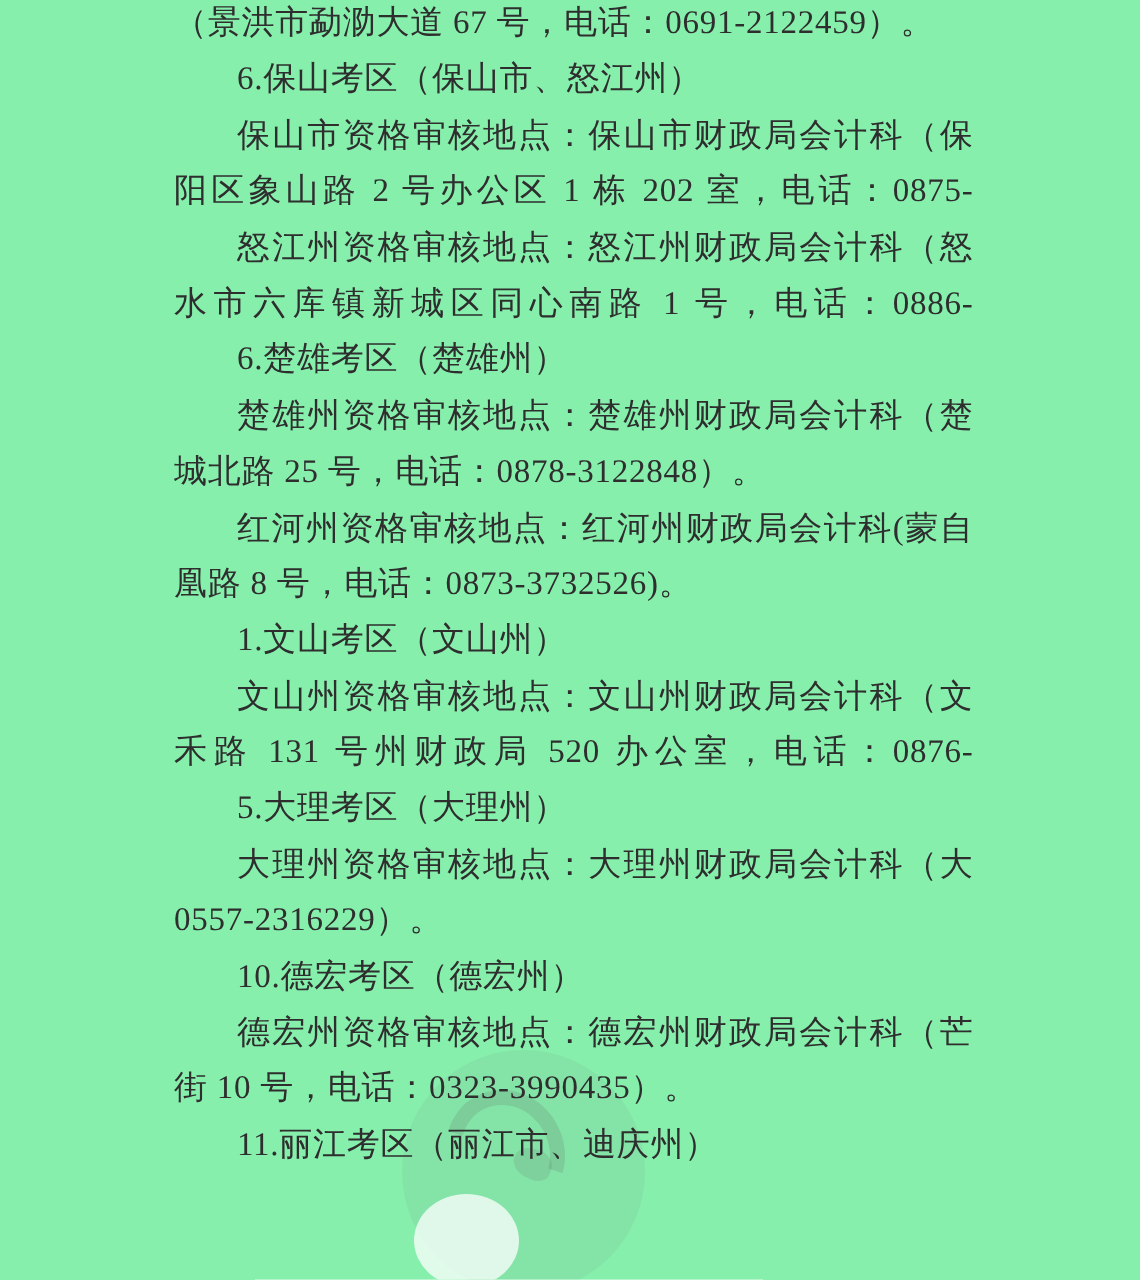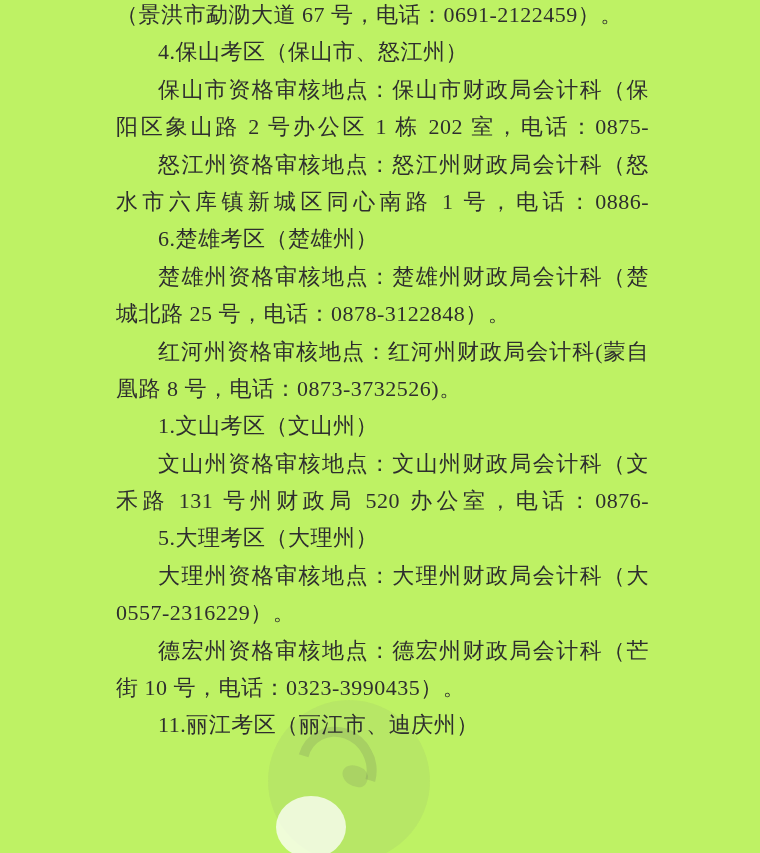--- a/index.html
+++ b/index.html
@@ -5,21 +5,21 @@
   html, body { margin: 0; padding: 0; }
   body {
     width: 760px; height: 853px;
     background: #ffffff;
     overflow: hidden;
     position: relative;
     font-family: "Liberation Serif", "DejaVu Serif", serif;
   }
   .page {
     position: absolute; inset: 0;
-    background: #bef264;
+    background: #86efac;
   }
   
   .wm {
     position: absolute;
     left: 268px; top: 700px;
     width: 162px; height: 162px;
     border-radius: 50%;
     background: rgba(120,120,120,0.09);
     z-index: 1;
   }
@@ -78,34 +78,35 @@
 <div class="page">
 
   <div class="wm">
     <div class="wm-ring"></div>
     <div class="wm-dot"></div>
     <div class="wm-cut"></div>
   </div>
 
   <div class="doc" id="doc">
       <div class="line">（景洪市勐泐大道 67 号，电话：0691-2122459）。</div>
-      <div class="line ind">4.保山考区（保山市、怒江州）</div>
+      <div class="line ind">6.保山考区（保山市、怒江州）</div>
       <div class="line ind j">保山市资格审核地点：保山市财政局会计科（保山市隆</div>
       <div class="line j">阳区象山路 2 号办公区 1 栋 202 室，电话：0875-2216442）。</div>
       <div class="line ind j">怒江州资格审核地点：怒江州财政局会计科（怒江州泸</div>
       <div class="line j">水市六库镇新城区同心南路 1 号，电话：0886-3623090）。</div>
       <div class="line ind">6.楚雄考区（楚雄州）</div>
       <div class="line ind j">楚雄州资格审核地点：楚雄州财政局会计科（楚雄市鹿</div>
       <div class="line">城北路 25 号，电话：0878-3122848）。</div>
       <div class="line ind j">红河州资格审核地点：红河州财政局会计科(蒙自市凤</div>
       <div class="line">凰路 8 号，电话：0873-3732526)。</div>
       <div class="line ind">1.文山考区（文山州）</div>
       <div class="line ind j">文山州资格审核地点：文山州财政局会计科（文山市瑞</div>
       <div class="line j">禾路 131 号州财政局 520 办公室，电话：0876-2185123）。</div>
       <div class="line ind">5.大理考区（大理州）</div>
       <div class="line ind j">大理州资格审核地点：大理州财政局会计科（大理市龙</div>
       <div class="line">0557-2316229）。</div>
+      <div class="line ind">10.德宏考区（德宏州）</div>
       <div class="line ind j">德宏州资格审核地点：德宏州财政局会计科（芒市勇罕</div>
       <div class="line">街 10 号，电话：0323-3990435）。</div>
       <div class="line ind">11.丽江考区（丽江市、迪庆州）</div>
     </div>
 
 </div>
 
 </body></html>

